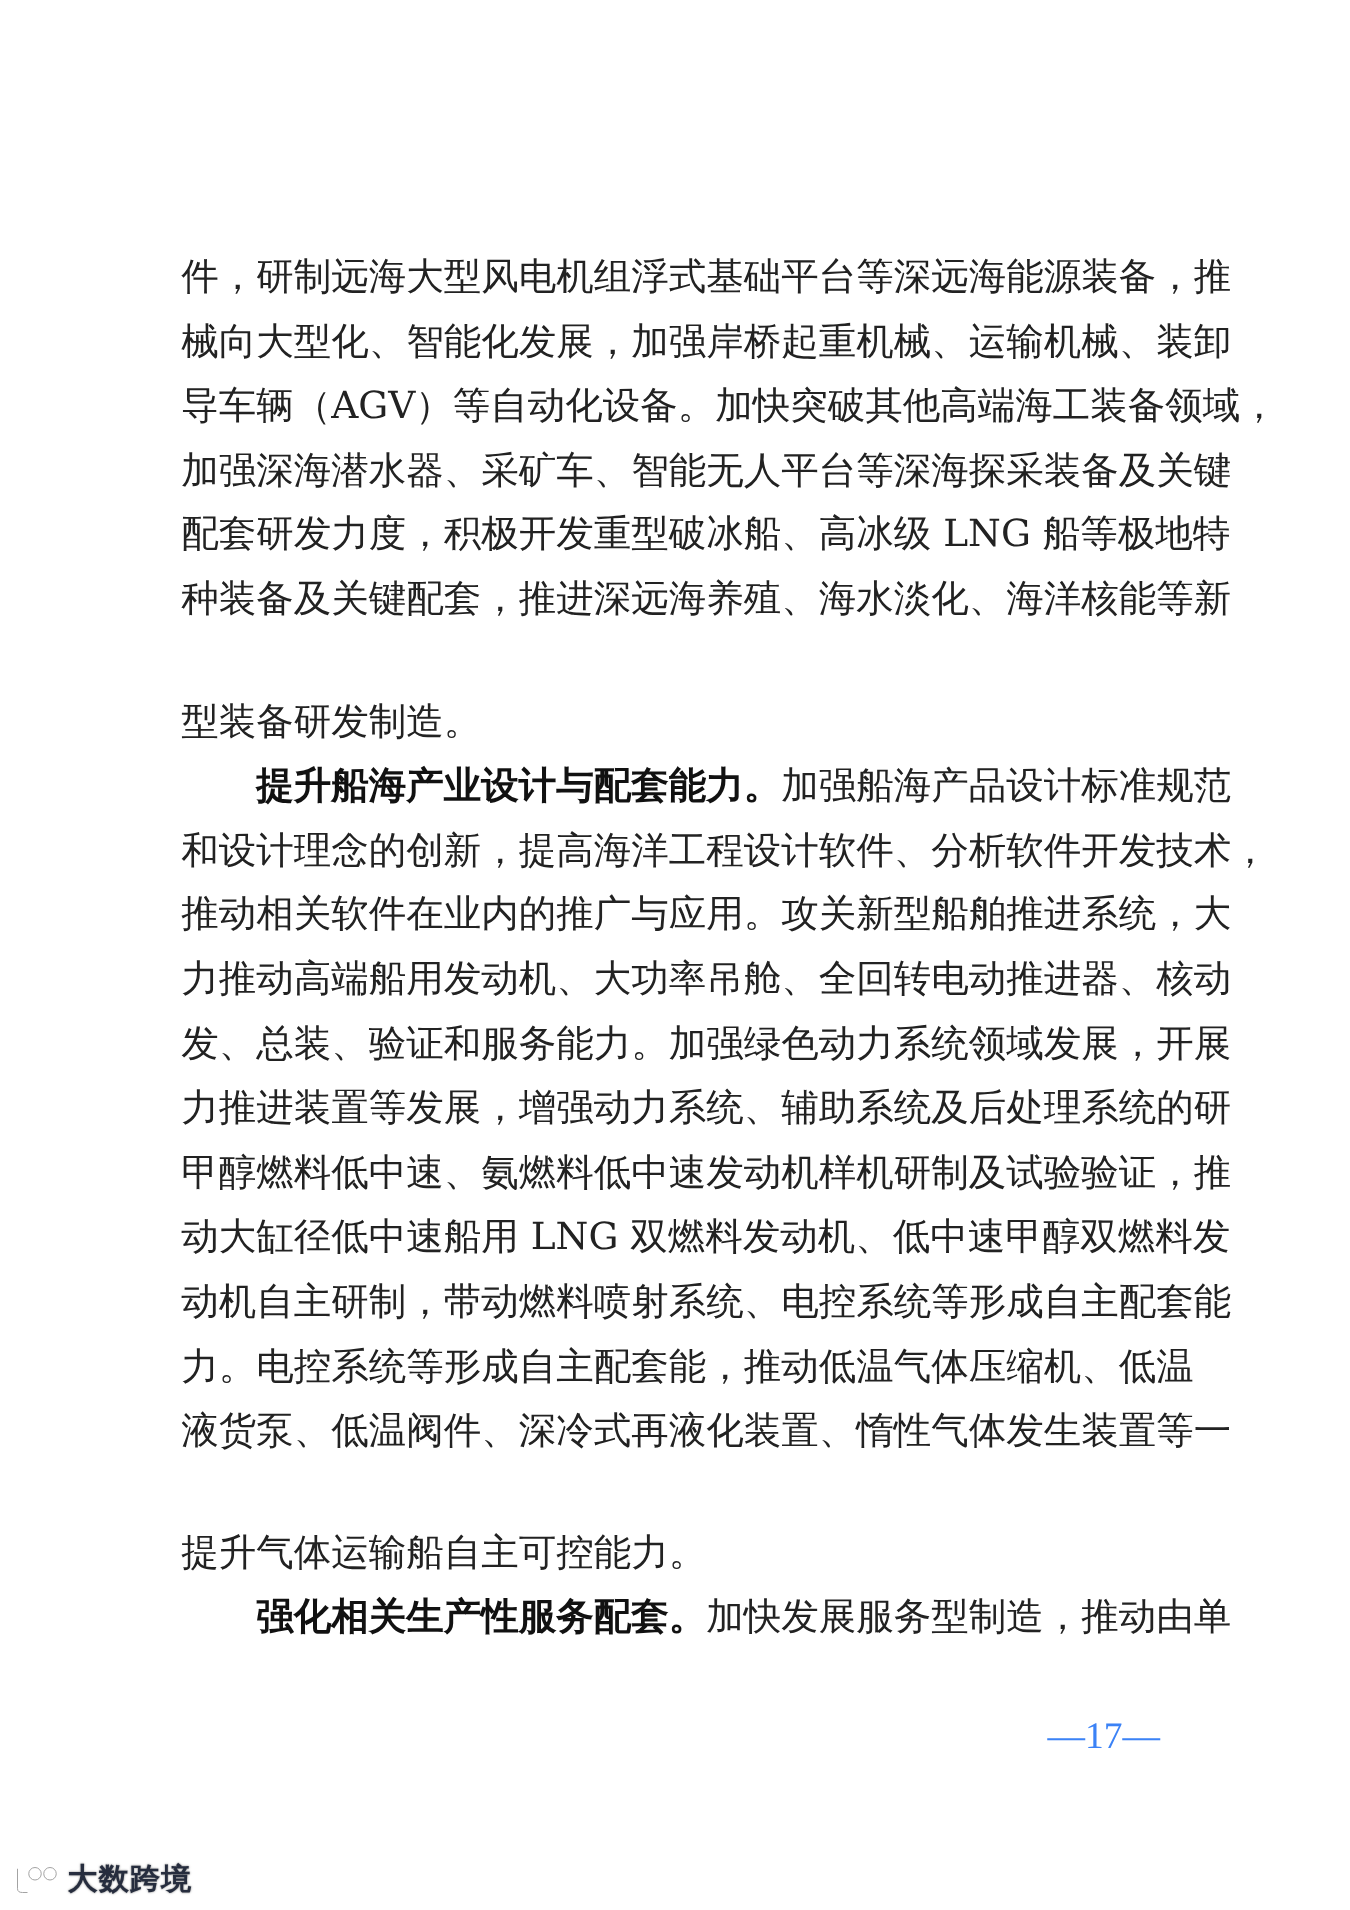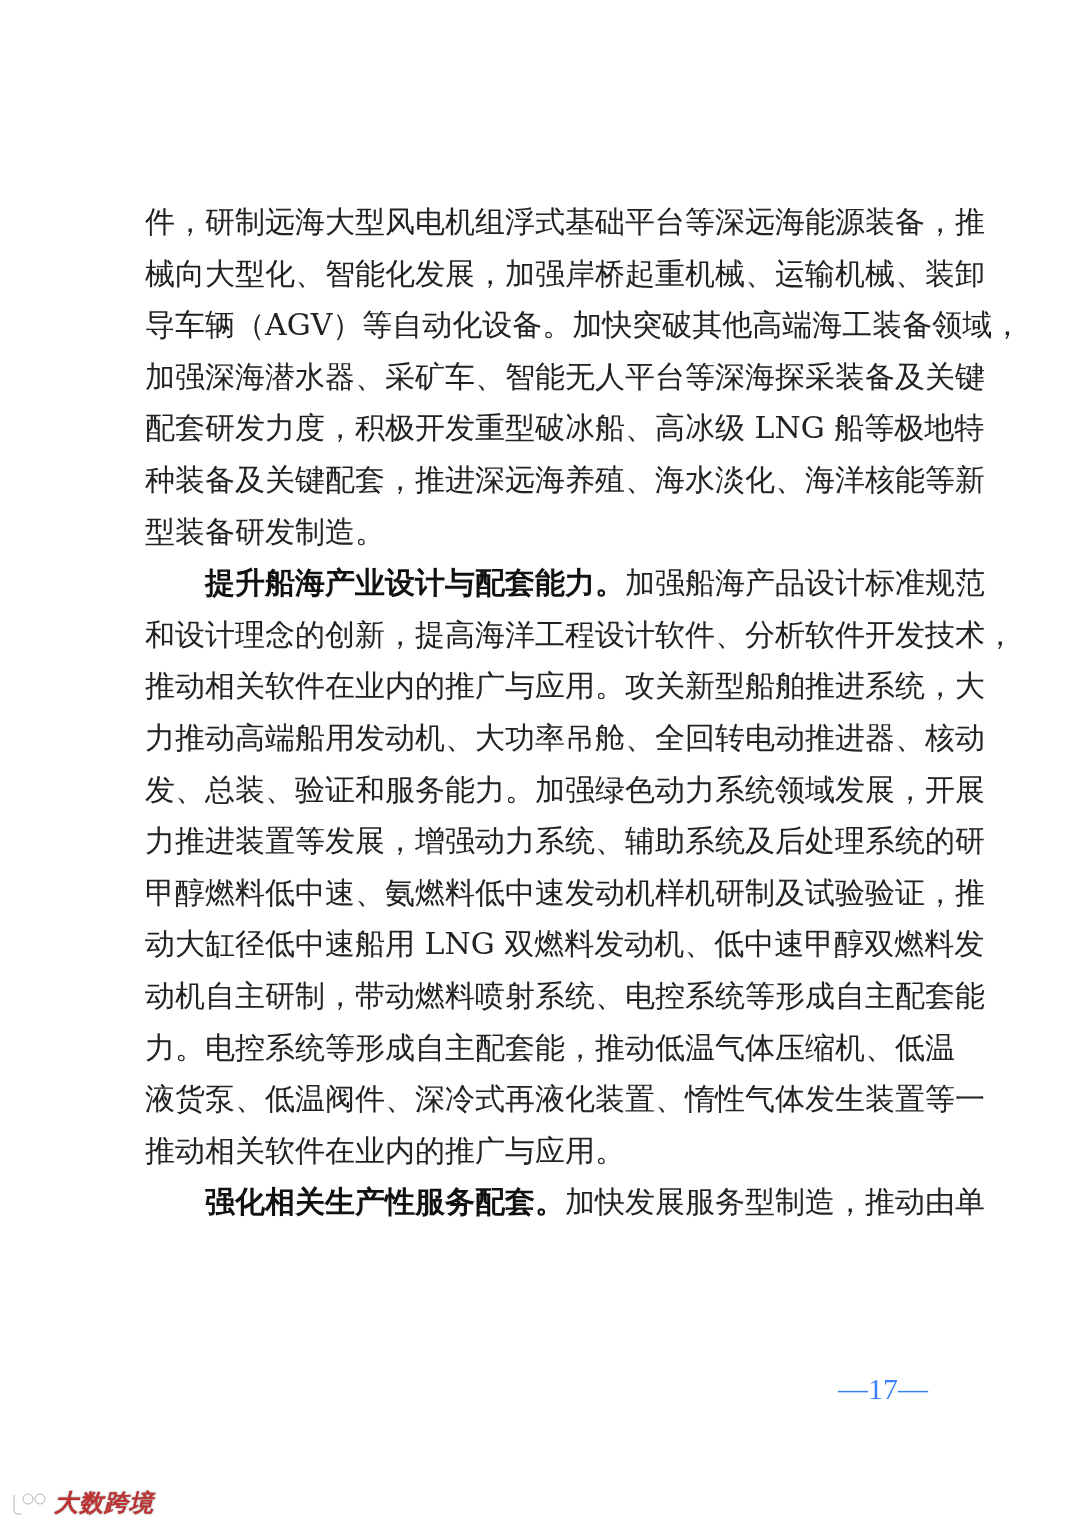--- a/index.html
+++ b/index.html
@@ -35,20 +35,21 @@
   .line {
     display: block;
     white-space: nowrap;
     text-align: justify;
     text-align-last: justify;
     height: 51.6px;
     overflow: visible;
   }
   .line.last {
     text-align-last: left;
+    margin-top: 46px;
   }
   .line.indent {
     padding-left: 60px;
   }
   .lead {
     font-family: "DejaVu Sans", "Liberation Sans", sans-serif;
     font-weight: bold;
     color: #111111;
   }
   .page-number {
@@ -71,24 +72,23 @@
   }
   .watermark-logo {
     width: 42px;
     height: 28px;
     position: relative;
   }
   .watermark-text {
     font-family: "DejaVu Sans", "Liberation Sans", sans-serif;
     font-size: 24px;
     font-weight: bold;
-    color: #b91c1c;
+    color: #0f172a;
     text-shadow: 0 0 2px #9a9a9a, 0 0 1px #888888;
     letter-spacing: 1px;
-    font-style: italic;
   }
 </style>
 </head>
 <body>
 
 <div class="page">
 
   <div class="body-text">
 
     <span class="line">件，研制远海大型风电机组浮式基础平台等深远海能源装备，推</span>
@@ -103,21 +103,21 @@
     <span class="line">和设计理念的创新，提高海洋工程设计软件、分析软件开发技术，</span>
     <span class="line">推动相关软件在业内的推广与应用。攻关新型船舶推进系统，大</span>
     <span class="line">力推动高端船用发动机、大功率吊舱、全回转电动推进器、核动</span>
     <span class="line">发、总装、验证和服务能力。加强绿色动力系统领域发展，开展</span>
     <span class="line">力推进装置等发展，增强动力系统、辅助系统及后处理系统的研</span>
     <span class="line">甲醇燃料低中速、氨燃料低中速发动机样机研制及试验验证，推</span>
     <span class="line">动大缸径低中速船用 LNG 双燃料发动机、低中速甲醇双燃料发</span>
     <span class="line">动机自主研制，带动燃料喷射系统、电控系统等形成自主配套能</span>
     <span class="line">力。电控系统等形成自主配套能，推动低温气体压缩机、低温</span>
     <span class="line">液货泵、低温阀件、深冷式再液化装置、惰性气体发生装置等一</span>
-    <span class="line last">推动相关软件在业内的推广与应用。</span>
+    <span class="line last">提升气体运输船自主可控能力。</span>
 
     <span class="line indent"><span class="lead">强化相关生产性服务配套。</span><span>加快发展服务型制造，推动由单</span></span>
   </div>
 
   <div class="page-number">—17—</div>
 
   <div class="watermark">
     <span class="watermark-logo">
       <svg width="42" height="28" viewBox="0 0 42 28">
         <g fill="none" stroke="#ffffff" stroke-width="3" stroke-linecap="round">

